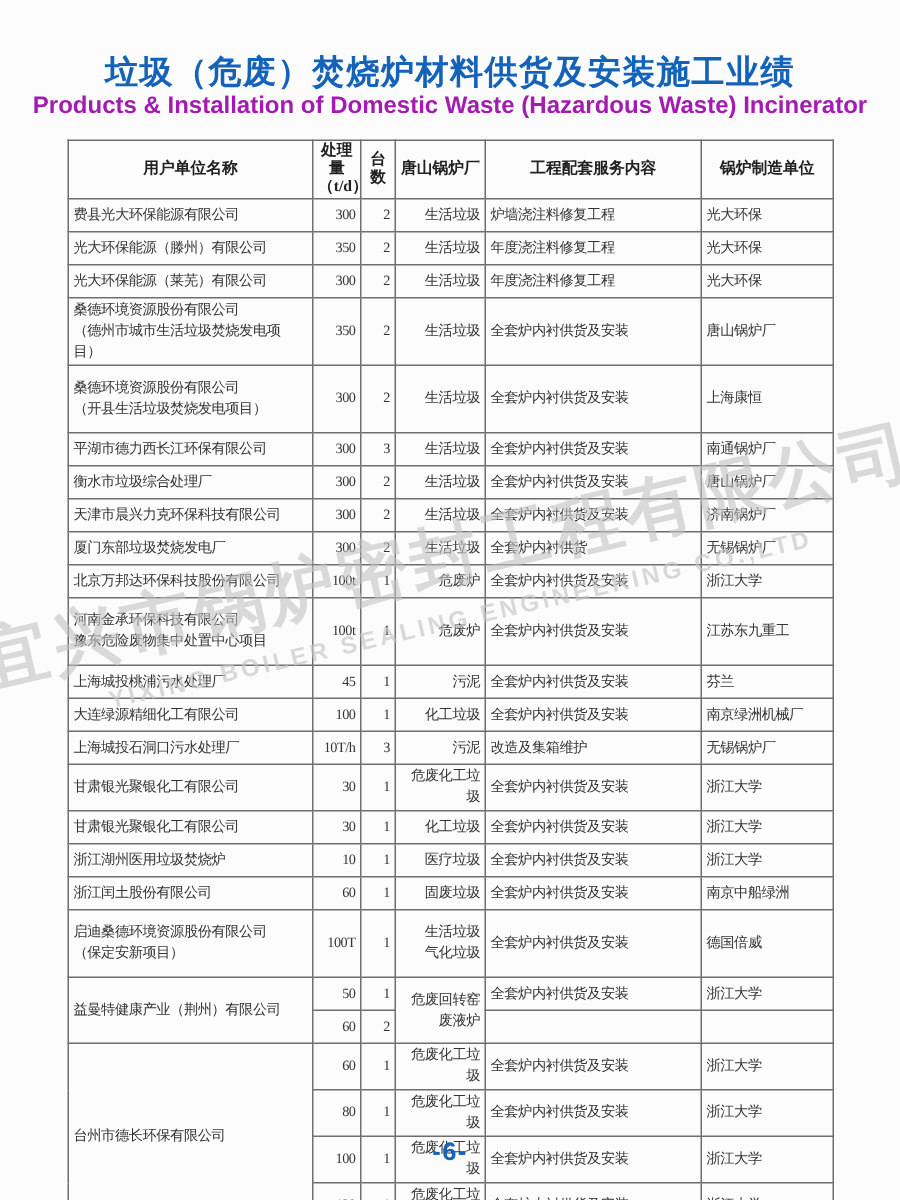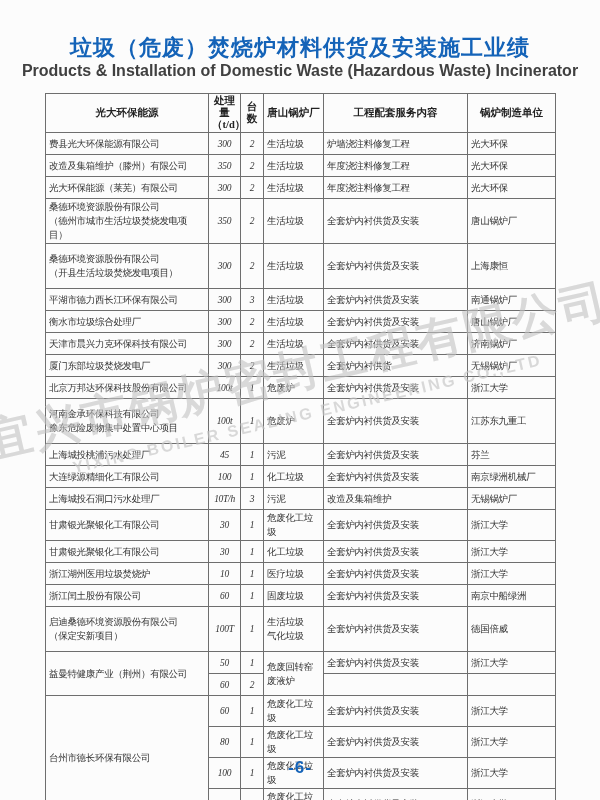--- a/index.html
+++ b/index.html
@@ -35,22 +35,22 @@
     overflow:hidden;
     vertical-align:middle;
   }
   table.main th{
     height:26px;font-weight:bold;text-align:center;color:#222;
     font-size:10.5px;letter-spacing:0;line-height:12px;
   }
   tr.r21 td{height:19px;}
   tr.r44 td{height:42px;}
   td.name-cell{text-align:left;padding-left:7px;letter-spacing:-0.5px;line-height:18px;}
-  td.cap-cell, td.units-cell{text-align:center;font-style:italic;}
-  td.medium-cell{text-align:left;padding-left:5px;line-height:20px;}
+  td.cap-cell, td.units-cell{text-align:right;}
+  td.medium-cell{text-align:right;padding-left:5px;line-height:20px;}
   td.service-cell{text-align:left;padding-left:9px;margin-left:27px;}
   td.maker-cell{text-align:left;padding-left:7px;}
   .watermark{
     position:absolute;left:-20px;top:340px;width:640px;
     transform:rotate(-13deg);transform-origin:50% 50%;
     text-align:center;pointer-events:none;z-index:5;
   }
   .wm-zh{
     font-size:46px;font-weight:bold;letter-spacing:3px;white-space:nowrap;
     color:#c2c2c2;opacity:0.6;font-family:"Liberation Sans", sans-serif;
@@ -64,54 +64,54 @@
     font-size:17px;font-weight:bold;letter-spacing:1px;
     font-family:"Liberation Sans", sans-serif;
   }
 </style>
 </head>
 <body>
 
 <div class="page">
 
   <div class="title-zh" style="color: rgb(20, 99, 184);">垃圾（危废）焚烧炉材料供货及安装施工业绩</div>
-  <div class="title-en" style="color: #404040;">Products &amp; Installation of Domestic Waste (Hazardous Waste) Incinerator</div>
+  <div class="title-en" style="color: #a21caf;">Products &amp; Installation of Domestic Waste (Hazardous Waste) Incinerator</div>
 
   <div class="tbl-wrap">
     <table class="main">
       <colgroup id="cols">
           <col style="width: 163px;">
           <col style="width: 32px;">
           <col style="width: 23px;">
           <col style="width: 60px;">
           <col style="width: 144px;">
           <col style="width: 88px;">
         </colgroup>
       <thead id="thead">
           <tr>
-            <th>光大环保能源</th>
+            <th>用户单位名称</th>
             <th>处理量
 （t/d）</th>
             <th>台数</th>
             <th>唐山锅炉厂</th>
             <th>工程配套服务内容</th>
             <th>锅炉制造单位</th>
           </tr>
         </thead>
       <tbody id="tbody">
           <tr class="r21">
             <td class="cell name-cell">费县光大环保能源有限公司</td>
             <td class="cell cap-cell">300</td>
             <td class="cell units-cell">2</td>
             <td class="cell medium-cell">生活垃圾</td>
             <td class="cell service-cell">炉墙浇注料修复工程</td>
             <td class="cell maker-cell">光大环保</td>
           </tr>
           <tr class="r21">
-            <td class="cell name-cell">改造及集箱维护（滕州）有限公司</td>
+            <td class="cell name-cell">光大环保能源（滕州）有限公司</td>
             <td class="cell cap-cell">350</td>
             <td class="cell units-cell">2</td>
             <td class="cell medium-cell">生活垃圾</td>
             <td class="cell service-cell">年度浇注料修复工程</td>
             <td class="cell maker-cell">光大环保</td>
           </tr>
           <tr class="r21">
             <td class="cell name-cell">光大环保能源（莱芜）有限公司</td>
             <td class="cell cap-cell">300</td>
             <td class="cell units-cell">2</td>

